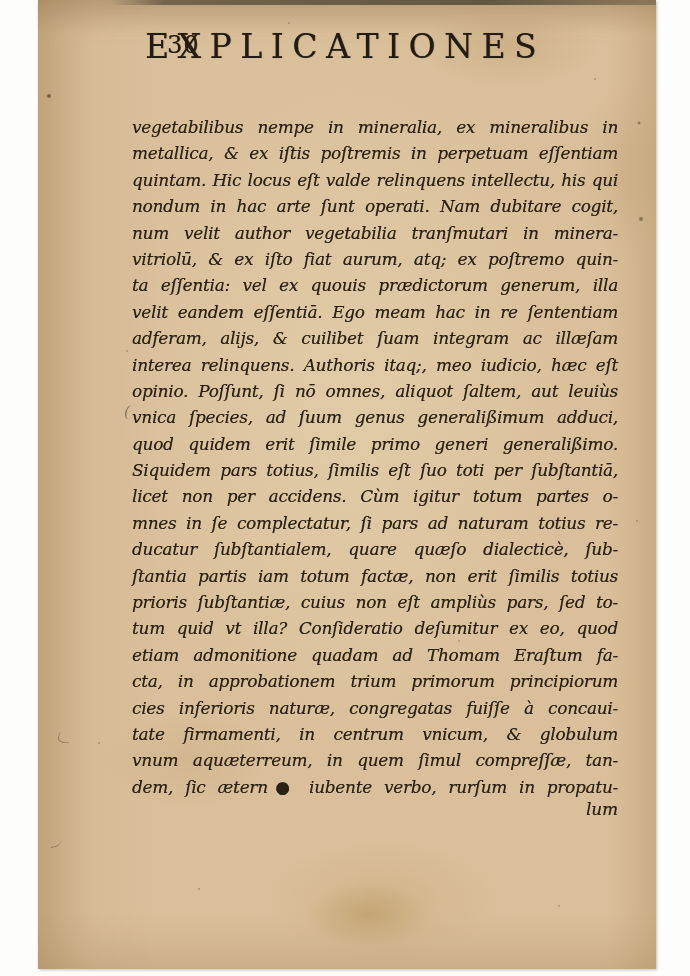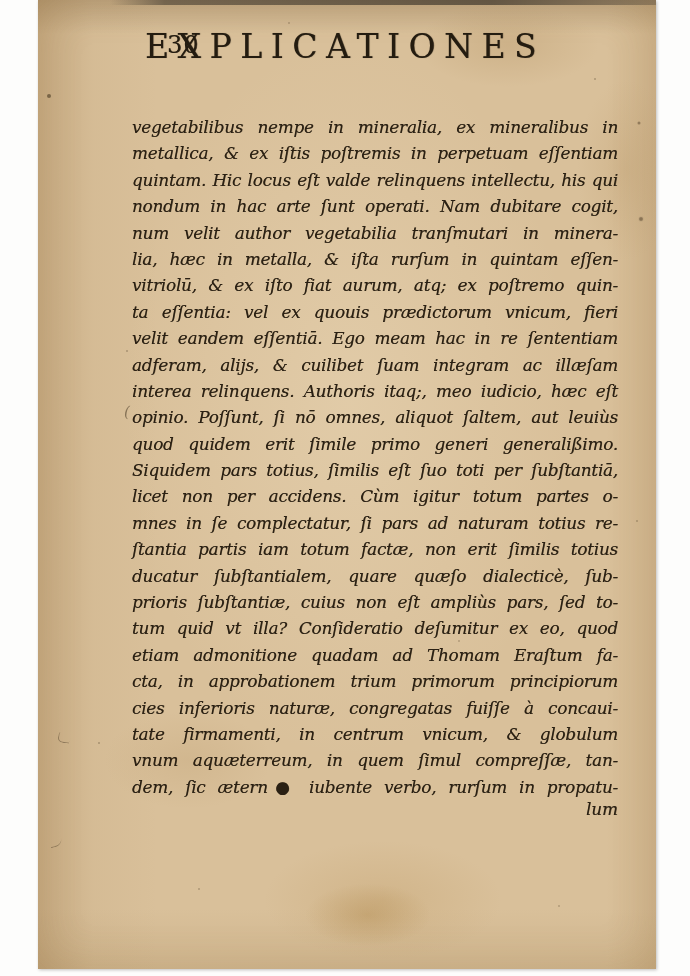--- a/index.html
+++ b/index.html
@@ -166,33 +166,33 @@
       <span class="folio">30</span>
       <span class="title">EXPLICATIONES</span>
     </div>
 
     <div class="text-block">
         <div class="line">vegetabilibus nempe in mineralia, ex mineralibus in</div>
         <div class="line">metallica, &amp; ex iſtis poſtremis in perpetuam eſſentiam</div>
         <div class="line">quintam. Hic locus eſt valde relinquens intellectu, his qui</div>
         <div class="line">nondum in hac arte ſunt operati. Nam dubitare cogit,</div>
         <div class="line">num velit author vegetabilia tranſmutari in minera-</div>
-        <div class="line">lia, hæc in metalla, &amp; iſta rurſum in quintam eſſen-</div>
         <div class="line">vitriolū, &amp; ex iſto fiat aurum, atq; ex poſtremo quin-</div>
-        <div class="line">ta eſſentia: vel ex quouis prædictorum vnicum, fieri</div>
+        <div class="line">ta eſſentia: vel ex quouis prædictorum generum, illa</div>
         <div class="line">velit eandem eſſentiā. Ego meam hac in re ſententiam</div>
         <div class="line">adferam, alijs, &amp; cuilibet ſuam integram ac illæſam</div>
         <div class="line">interea relinquens. Authoris itaq;, meo iudicio, hæc eſt</div>
         <div class="line">opinio. Poſſunt, ſi nō omnes, aliquot ſaltem, aut leuiùs</div>
+        <div class="line">vnica ſpecies, ad ſuum genus generalißimum adduci,</div>
         <div class="line">quod quidem erit ſimile primo generi generalißimo.</div>
         <div class="line">Siquidem pars totius, ſimilis eſt ſuo toti per ſubſtantiā,</div>
         <div class="line">licet non per accidens. Cùm igitur totum partes o-</div>
         <div class="line">mnes in ſe complectatur, ſi pars ad naturam totius re-</div>
+        <div class="line">ducatur ſubſtantialem, quare quæſo dialecticè, ſub-</div>
         <div class="line">ſtantia partis iam totum factæ, non erit ſimilis totius</div>
-        <div class="line">ducatur ſubſtantialem, quare quæſo dialecticè, ſub-</div>
         <div class="line">prioris ſubſtantiæ, cuius non eſt ampliùs pars, ſed to-</div>
         <div class="line">tum quid vt illa? Conſideratio deſumitur ex eo, quod</div>
         <div class="line">etiam admonitione quadam ad Thomam Eraſtum fa-</div>
         <div class="line">cta, in approbationem trium primorum principiorum</div>
         <div class="line">cies inferioris naturæ, congregatas fuiſſe à concaui-</div>
         <div class="line">tate firmamenti, in centrum vnicum, &amp; globulum</div>
         <div class="line">vnum aquæterreum, in quem ſimul compreſſæ, tan-</div>
         <div class="line">dem, ſic ætern● iubente verbo, rurſum in propatu-</div>
         <div class="catchword">lum</div>
       </div>

